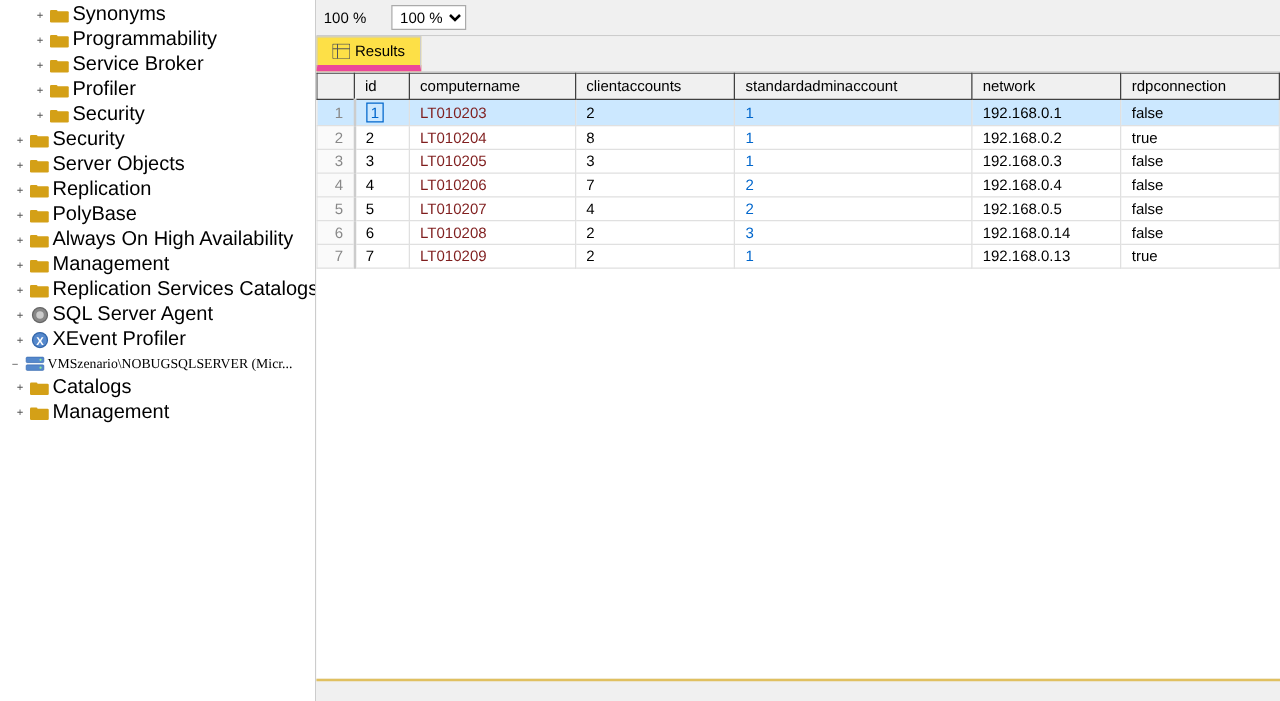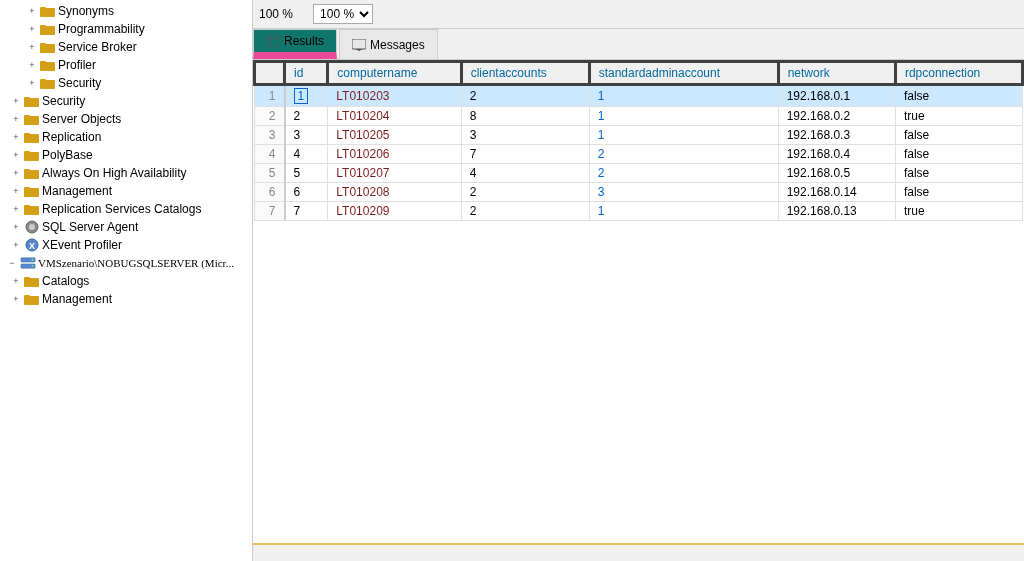--- a/index.html
+++ b/index.html
@@ -46,21 +46,21 @@
       width: 16px;
       height: 14px;
       display: inline-flex;
       align-items: center;
       justify-content: center;
       margin-right: 2px;
       flex-shrink: 0;
     }
 
     .tree-item .label {
-      font-size: 12px;
+      font-size: 16px;
       color: #000;
     }
 
     .indent-1 { padding-left: 8px; }
     .indent-2 { padding-left: 24px; }
 
     
     .server-icon {
       width: 16px;
       height: 14px;
@@ -117,22 +117,22 @@
       font-size: 12px;
       cursor: pointer;
       border: 1px solid #ccc;
       border-bottom: none;
       background: #e8e8e8;
       gap: 4px;
       margin-right: 2px;
     }
 
     .tab.active {
-      background: #0f766e;
-      border-bottom: 7px solid #ec4899;
+      background: #fde047;
+      border-bottom: 5px solid #ec4899;
       z-index: 1;
     }
 
     
     .results-area {
       flex: 1;
       overflow: auto;
       background: #ffffff;
     }
 
@@ -140,25 +140,25 @@
       border-collapse: collapse;
       font-size: 12px;
       width: 100%;
     }
 
     thead tr {
       background: #f0f0f0;
     }
 
     thead th {
-      border: 3px solid #404040;
+      border: 1px solid #404040;
       padding: 3px 8px;
       font-weight: normal;
       text-align: left;
-      color: #0369a1;
+      color: #000000;
       white-space: nowrap;
     }
 
     tbody tr {
       background: #fff;
     }
 
     tbody td {
       border: 1px solid #e0e0e0;
       padding: 2px 8px;
@@ -412,27 +412,20 @@
   </div>
 
   <div class="tabs">
     <div class="tab active">
       <svg width="14" height="12" viewBox="0 0 14 12">
         <rect x="0" y="0" width="14" height="12" rx="1" fill="none" stroke="#555" stroke-width="1"></rect>
         <line x1="0" y1="4" x2="14" y2="4" stroke="#555" stroke-width="0.8"></line>
         <line x1="4" y1="0" x2="4" y2="12" stroke="#555" stroke-width="0.8"></line>
       </svg>
       <span>Results</span>
-    </div>
-    <div class="tab">
-      <svg width="14" height="12" viewBox="0 0 14 12">
-        <rect x="0" y="0" width="14" height="10" rx="1" fill="none" stroke="#555" stroke-width="1"></rect>
-        <polygon points="3,10 7,12 11,10" fill="#555"></polygon>
-      </svg>
-      <span>Messages</span>
     </div>
   </div>
 
   <div class="results-area">
     <table>
       <thead>
         <tr>
           <th style="width:30px;"></th>
           <th>id</th>
           <th>computername</th>

